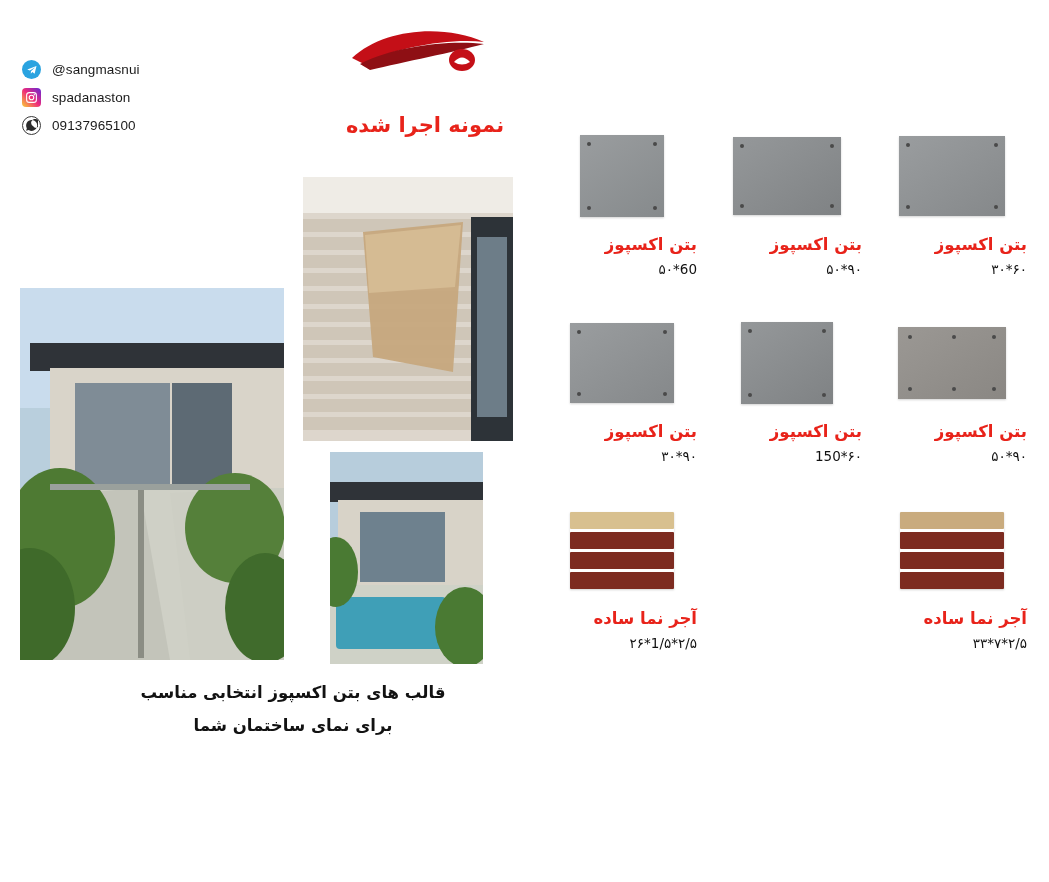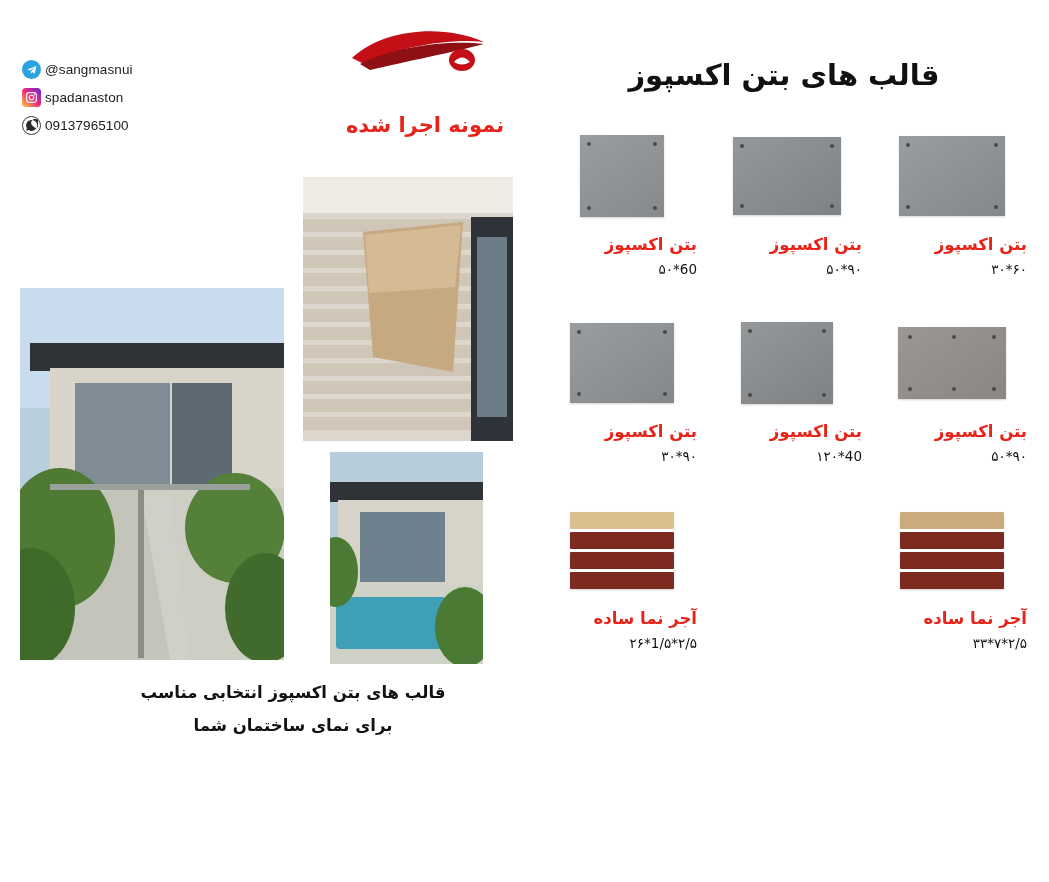--- a/index.html
+++ b/index.html
@@ -6,21 +6,21 @@
   html, body {
     width: 1049px; height: 882px;
     background: #ffffff;
     font-family: "DejaVu Sans", "Liberation Sans", sans-serif;
     overflow: hidden;
   }
   .page { position: relative; width: 1049px; height: 882px; background: #fff; }
 
   
   .contact { position: absolute; top: 60px; left: 22px; width: 230px; }
-  .contact-row { display: flex; align-items: center; gap: 4px; margin-bottom: 9px; direction: ltr; }
+  .contact-row { display: flex; align-items: center; gap: 11px; margin-bottom: 9px; direction: ltr; }
   .ic { width: 19px; height: 19px; border-radius: 4px; display: flex; align-items: center; justify-content: center; flex: 0 0 19px; }
   .ic svg { display: block; }
   .ic-telegram { background: #2aa3e0; border-radius: 50%; }
   .ic-instagram { background: linear-gradient(45deg,#f9ce34,#ee2a7b,#6228d7); }
   .ic-whatsapp { background: #ffffff; border: 1.5px solid #3a3a3a; border-radius: 50%; }
   .contact-text { font-size: 13.5px; color: #1b1b1b; font-family: "Liberation Sans", sans-serif; letter-spacing: .1px; }
 
   
   .logo { position: absolute; top: 18px; left: 344px; width: 150px; height: 62px; }
 
@@ -111,21 +111,20 @@
   <div class="logo">
     <svg width="150" height="62" viewBox="0 0 150 62">
       <path d="M8 40 C40 10, 100 6, 140 24 C104 20, 50 30, 20 46 Z" fill="#c40f17"></path>
       <path d="M16 46 C52 28, 104 22, 140 26 C110 34, 60 44, 26 52 Z" fill="#8e0f14"></path>
       <ellipse cx="118" cy="42" rx="13" ry="11" fill="#c40f17"></ellipse>
       <path d="M110 44 q8 -9 16 0 q-8 5 -16 0z" fill="#fff"></path>
     </svg>
   </div>
 
   <div class="sample-title">نمونه اجرا شده</div>
-  <div class="main-title">قالب های بتن اکسپوز</div>
 
   <div class="photo photo-main">
     <svg width="264" height="372" viewBox="0 0 264 372" preserveAspectRatio="none">
       <rect width="264" height="372" fill="#b9cfdd"></rect>
       <rect y="0" width="264" height="120" fill="#c9dced"></rect>
       <rect x="10" y="55" width="254" height="28" fill="#2f3338"></rect>
       <rect x="30" y="80" width="234" height="120" fill="#d9d4c9"></rect>
       <rect x="55" y="95" width="95" height="105" fill="#7f8c96"></rect>
       <rect x="152" y="95" width="60" height="105" fill="#5d6a74"></rect>
       <rect x="0" y="200" width="264" height="172" fill="#cfd0c6"></rect>
@@ -246,21 +245,21 @@
       <div class="cell">
         <div class="swatch-wrap">
           <div class="swatch" style="width:92px;height:82px;background:linear-gradient(145deg,#95989a,#7f8284);">
             <span class="dot" style="top:7px;left:7px;"></span>
               <span class="dot" style="top:7px;right:7px;"></span>
             <span class="dot" style="bottom:7px;left:7px;"></span>
               <span class="dot" style="bottom:7px;right:7px;"></span>
           </div>
         </div>
         <div class="cell-name">بتن اکسپوز</div>
-        <div class="cell-size">40*۱۲۰</div>
+        <div class="cell-size">۶۰*150</div>
       </div>
 
       <div class="cell">
         <div class="swatch-wrap">
           <div class="swatch" style="width:104px;height:80px;background:linear-gradient(145deg,#9a9d9f,#85888a);">
             <span class="dot" style="top:7px;left:7px;"></span>
               <span class="dot" style="top:7px;right:7px;"></span>
             <span class="dot" style="bottom:7px;left:7px;"></span>
               <span class="dot" style="bottom:7px;right:7px;"></span>
           </div>

